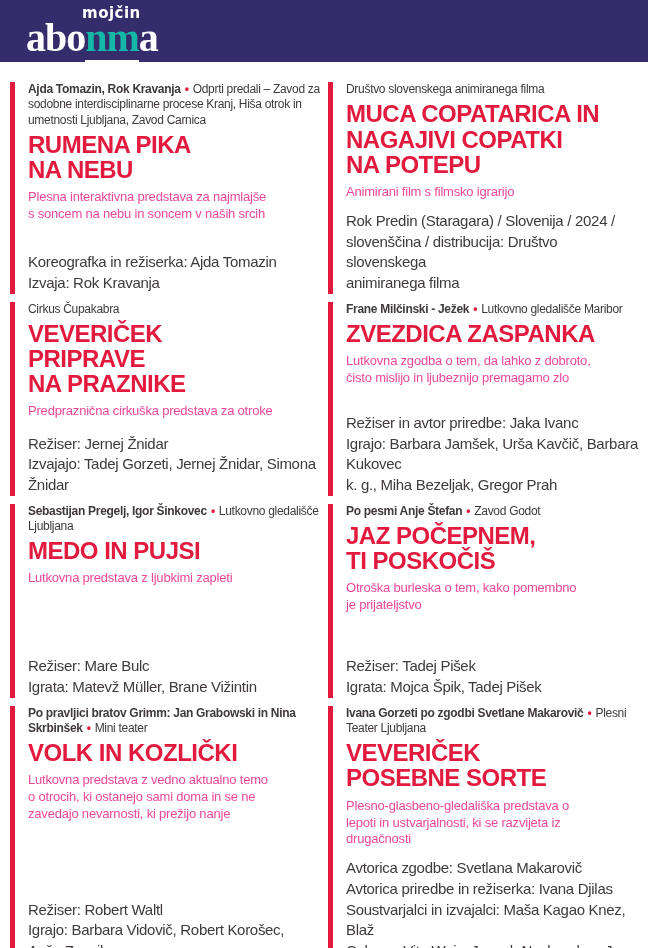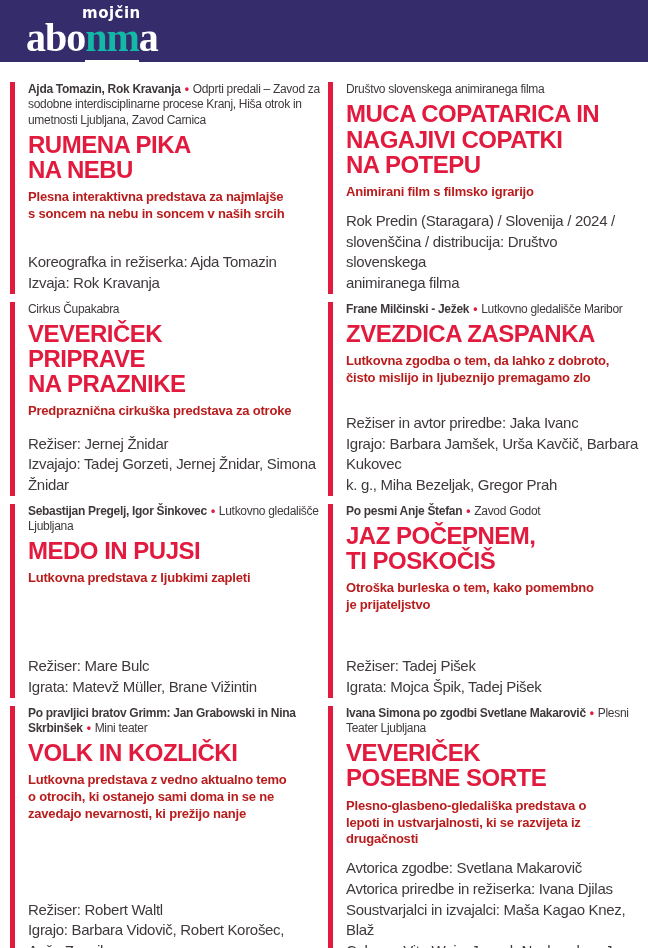--- a/index.html
+++ b/index.html
@@ -91,24 +91,24 @@
     font-size: 24px;
     font-weight: 700;
     line-height: 1.05;
     letter-spacing: -0.5px;
     color: #e21a3e;
     margin-top: 4px;
     white-space: pre-line;
   }
   .entry-subtitle {
     font-size: 13px;
-    font-weight: 700;
+    font-weight: 400;
     line-height: 1.3;
     letter-spacing: -0.2px;
-    color: #b91c1c;
+    color: #ec4899;
     margin-top: 7px;
     white-space: pre-line;
   }
   .entry-credits {
     margin-top: auto;
     padding-top: 10px;
     font-size: 15px;
     line-height: 1.38;
     letter-spacing: -0.3px;
     color: #3f393d;
@@ -215,21 +215,21 @@
 o otrocih, ki ostanejo sami doma in se ne
 zavedajo nevarnosti, ki prežijo nanje</p>
         <p class="entry-credits">Režiser: Robert Waltl
 Igrajo: Barbara Vidovič, Robert Korošec, Anže Zevnik</p>
       </div>
     </section>
 
     <section class="entry">
       <div class="accent-bar"></div>
       <div class="entry-body">
-        <p class="entry-header"><span class="authors">Ivana Simona po zgodbi Svetlane Makarovič</span> <span class="bullet">•</span> <span>Plesni Teater Ljubljana</span></p>
+        <p class="entry-header"><span class="authors">Ivana Gorzeti po zgodbi Svetlane Makarovič</span> <span class="bullet">•</span> <span>Plesni Teater Ljubljana</span></p>
         <h2 class="entry-title">VEVERIČEK
 POSEBNE SORTE</h2>
         <p class="entry-subtitle">Plesno-glasbeno-gledališka predstava o
 lepoti in ustvarjalnosti, ki se razvijeta iz
 drugačnosti</p>
         <p class="entry-credits">Avtorica zgodbe: Svetlana Makarovič
 Avtorica priredbe in režiserka: Ivana Djilas
 Soustvarjalci in izvajalci: Maša Kagao Knez, Blaž
 Celarec, Vito Weis, Joseph Nzobandora-Jose</p>
       </div>

